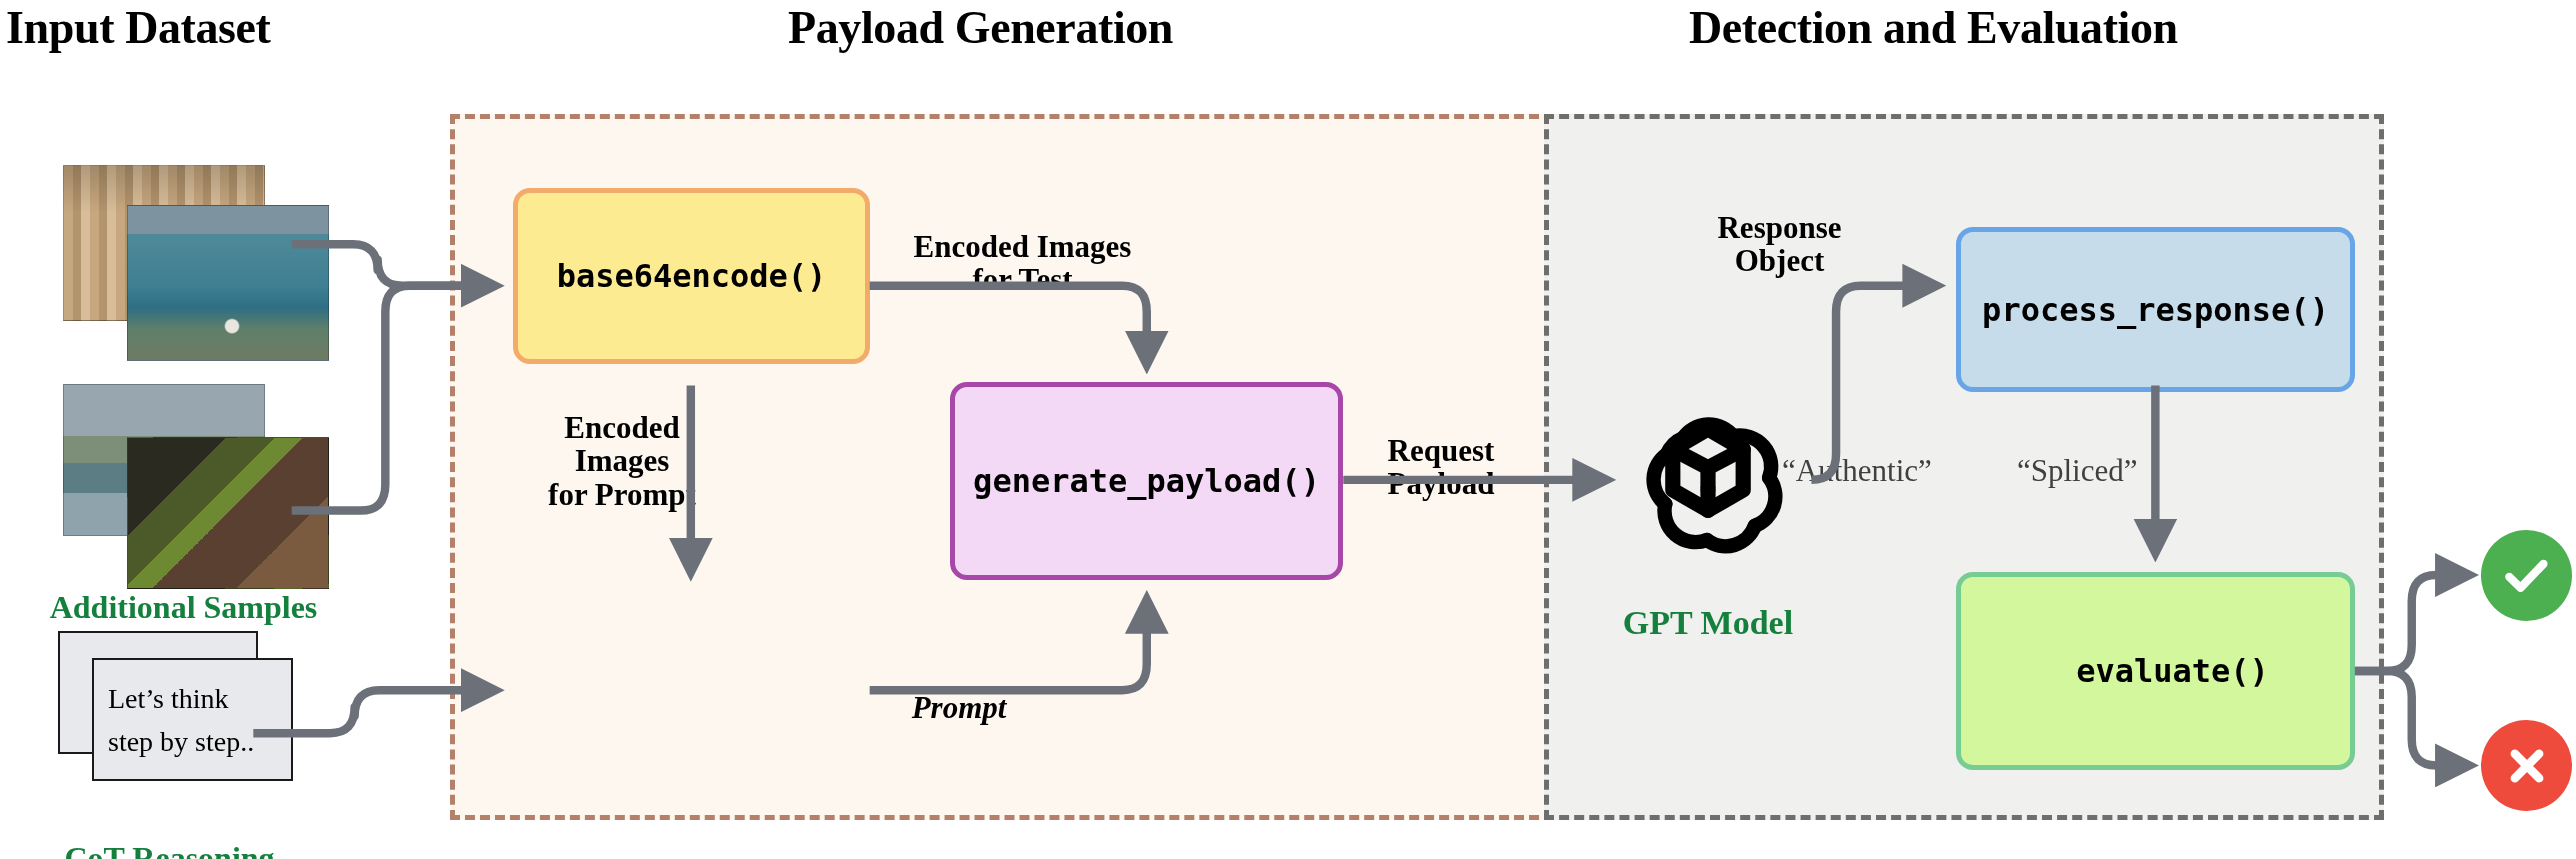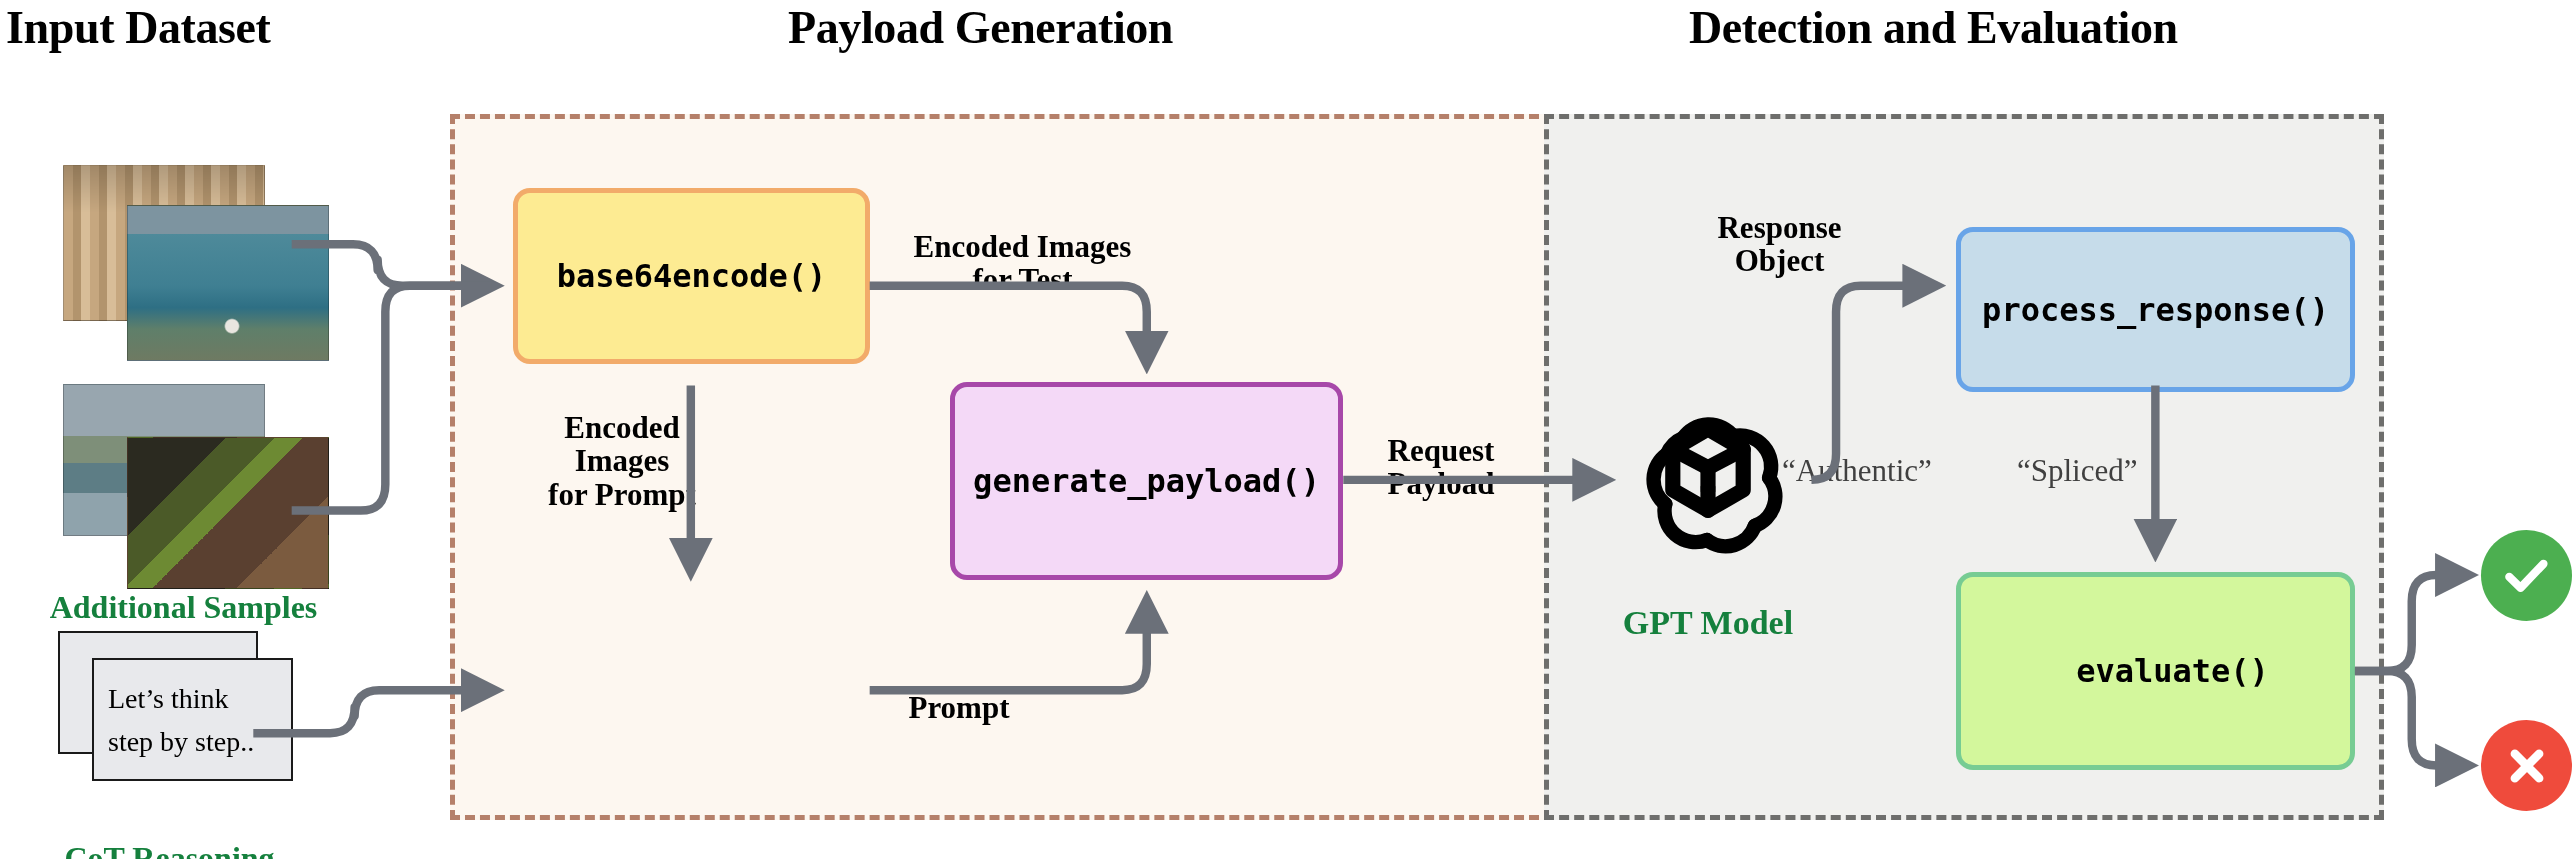--- a/index.html
+++ b/index.html
@@ -229,21 +229,21 @@
   </div>
   <div class="abs caption" style="left:1608px; top:606px; width:200px; font-size:34px;">GPT Model</div>
 
   <div class="abs edge-label" style="left:869px; top:230px; width:307px;">Encoded Images
 for Test</div>
 
   <div class="abs edge-label" style="left:499px; top:411px; width:246px;">Encoded
 Images
 for Prompt</div>
 
-  <div class="abs edge-label" style="left:867px; top:691px; width:184px;">Prompt</div>
+  <div class="abs edge-label" style="left:867px; top:691px; width:184px;font-style:italic;">Prompt</div>
 
   <div class="abs edge-label" style="left:1349px; top:434px; width:184px;">Request
 Payload</div>
 
   <div class="abs edge-label" style="left:1672px; top:211px; width:215px;">Response
 Object</div>
 
   <div class="abs quote-label" style="left:1782px; top:453px;">“Authentic”</div>
   <div class="abs quote-label" style="left:2017px; top:453px;">“Spliced”</div>
 

